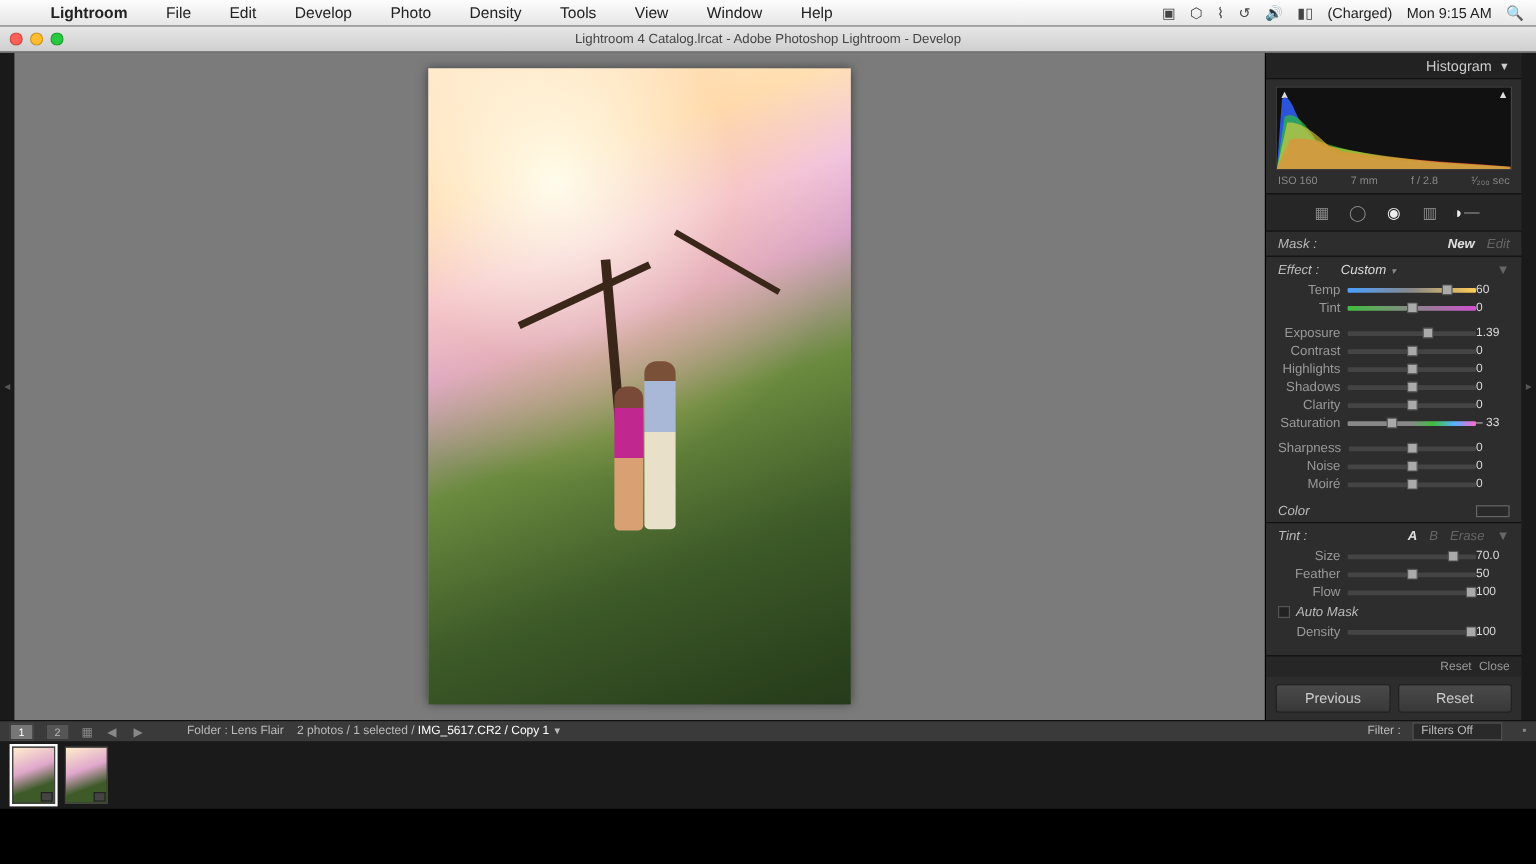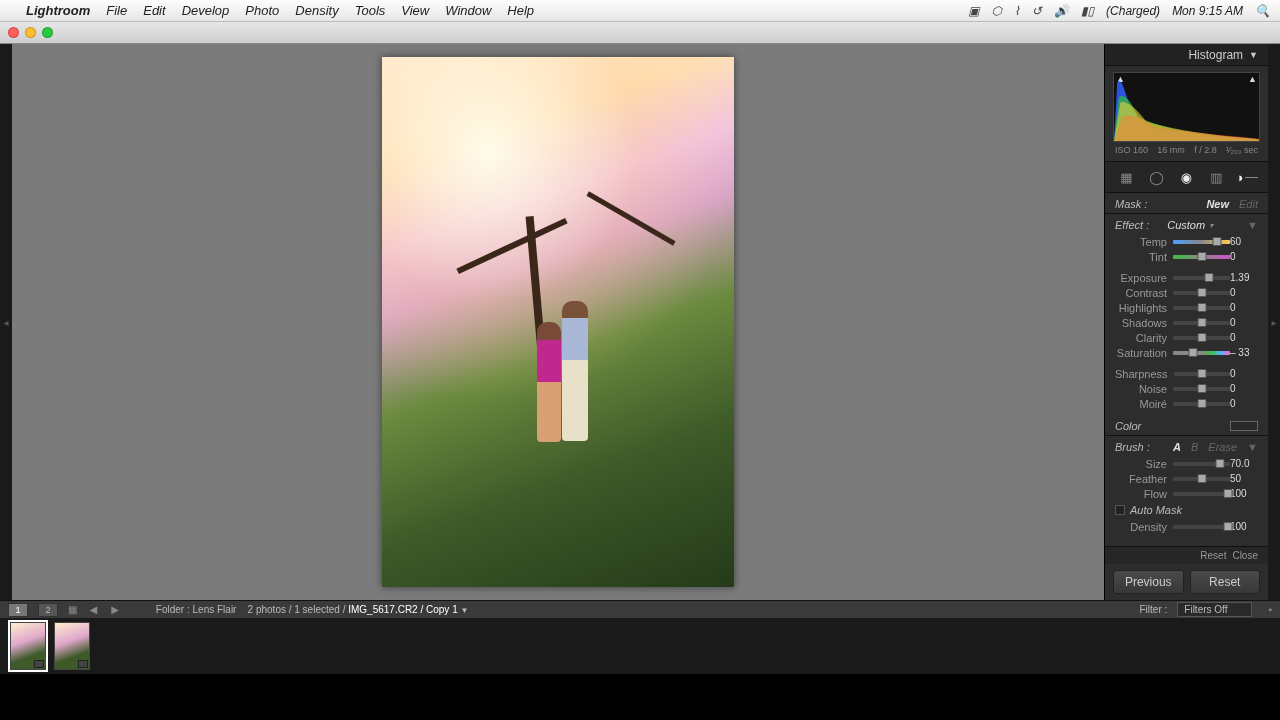--- a/index.html
+++ b/index.html
@@ -1,36 +1,36 @@
 <!DOCTYPE html>
 <html><head>
 <meta charset="utf-8">
 <style>
 * { margin: 0; padding: 0; box-sizing: border-box; font-family: "Lucida Grande", "Helvetica Neue", Arial, sans-serif; user-select: none; }
 html, body { width: 1280px; height: 720px; background: #000; overflow: hidden; }
-.menubar { height: 22px; background: linear-gradient(#fdfdfd,#e6e6e6); display: flex; align-items: center; font-size: 13px; color: #222; padding: 0 10px; gap: 16px; border-bottom: 1px solid #bbb; font-style: italic; }
+.menubar { height: 22px; background: linear-gradient(#fdfdfd,#e6e6e6); display: flex; align-items: center; font-size: 13px; color: #222; padding: 0 10px; gap: 32px; border-bottom: 1px solid #bbb; }
 .menubar .app { font-weight: bold; }
 .menubar .spacer { flex: 1; }
 .menubar .right { display: flex; gap: 12px; align-items: center; font-size: 12px; }
 .menubar .icon { font-size: 12px; color: #444; }
 .titlebar { height: 22px; background: linear-gradient(#e6e6e6,#cfcfcf); display: flex; align-items: center; font-size: 11px; color: #444; padding: 0 8px; border-bottom: 1px solid #888; position: relative; }
 .traffic { display: flex; gap: 6px; }
 .traffic span { width: 11px; height: 11px; border-radius: 50%; display: inline-block; border: 1px solid rgba(0,0,0,.2); }
 .tl-close { background: #ff5f57; } .tl-min { background: #febc2e; } .tl-max { background: #28c840; }
 .titlebar .title { position: absolute; left: 50%; transform: translateX(-50%); }
 .workspace { display: flex; height: 556px; background: #1a1a1a; }
 .canvas-wrap { flex: 1; background: #7b7b7b; display: flex; align-items: center; justify-content: center; border-right: 1px solid #000; }
 .photo { width: 352px; height: 530px; background: linear-gradient(160deg,#fff6e0 0%,#ffe1b3 18%,#f2c4e0 30%,#d9a4c8 40%,#6b8b3f 55%,#3d5a28 75%,#253a1a 100%); position: relative; box-shadow: 0 0 8px rgba(0,0,0,.5); }
 .photo::before { content:""; position:absolute; inset:0; background: radial-gradient(circle at 30% 18%, rgba(255,255,240,.9), rgba(255,200,150,.3) 30%, transparent 50%); }
 .trunk { position:absolute; left:43%; top:30%; width:8px; height:170px; background:#3a271a; transform: rotate(-5deg); }
 .branch1 { position:absolute; left:20%; top:35%; width:120px; height:6px; background:#3a271a; transform: rotate(-25deg); }
 .branch2 { position:absolute; right:15%; top:30%; width:100px; height:5px; background:#3a271a; transform: rotate(30deg); }
 .person1 { position:absolute; left:44%; top:50%; width:24px; height:120px; background: linear-gradient(#7a4a38 0%,#7a4a38 15%,#c02890 15%,#c02890 50%,#d9a074 50%,#d9a074 100%); border-radius: 10px 10px 4px 4px; }
 .person2 { position:absolute; left:51%; top:46%; width:26px; height:140px; background: linear-gradient(#7a5038 0%,#7a5038 12%,#aab8d8 12%,#aab8d8 42%,#e8e0c8 42%,#e8e0c8 100%); border-radius: 10px 10px 4px 4px; }
-.rightpanel { width: 163px; background: #2d2d2d; display: flex; flex-direction: column; font-size: 11px; color: #aaa; }
+.rightpanel { width: 213px; background: #2d2d2d; display: flex; flex-direction: column; font-size: 11px; color: #aaa; }
 .section-hdr { height: 22px; display:flex; align-items:center; justify-content:flex-end; padding: 0 10px; background: #222; border-bottom:1px solid #111; font-size:12px; color:#ccc; gap:6px; }
 .section-hdr .tri { font-size:9px; }
 .histo-box { padding: 6px 8px 2px; }
 .histo { width:100%; height:70px; background:#111; position:relative; border:1px solid #444; overflow:hidden; }
 .histo .tri-l,.histo .tri-r{ position:absolute; top:1px; font-size:9px; color:#ddd;}
 .histo .tri-l{left:2px;} .histo .tri-r{right:2px;}
 .hist-curve{ position:absolute; bottom:0; left:0; width:100%; height:100%; }
 .histo-meta { display:flex; justify-content:space-between; font-size:9px; color:#888; padding:3px 2px 4px; }
 .toolstrip { display:flex; gap:8px; align-items:center; justify-content:center; padding:6px 0; border-top:1px solid #111; border-bottom:1px solid #111; background:#262626; }
 .toolstrip .tool { width:22px; height:18px; display:flex; align-items:center; justify-content:center; color:#888; font-size:13px; }
@@ -100,20 +100,21 @@
     <span class="icon">🔍</span>
   </span>
 </div>
 
 <div class="titlebar">
   <div class="traffic">
     <span class="tl-close"></span>
     <span class="tl-min"></span>
     <span class="tl-max"></span>
   </div>
+  <span class="title">Lightroom 4 Catalog.lrcat - Adobe Photoshop Lightroom - Develop</span>
 </div>
 
 <div class="workspace">
   <div class="expand-arrow">◂</div>
   <div class="canvas-wrap">
     <div class="photo">
       <div class="trunk"></div>
         <div class="branch1"></div>
         <div class="branch2"></div>
       <div class="person1"></div>
@@ -132,21 +133,21 @@
         <span class="tri-r">▲</span>
         <svg class="hist-curve" viewBox="0 0 180 70" preserveAspectRatio="none">
           <path d="M0,70 L4,10 Q8,4 14,20 Q25,50 50,58 Q90,63 140,66 L175,68 L180,70 Z" fill="#3060ff" opacity=".85"></path>
           <path d="M0,70 L6,25 Q15,18 30,45 Q60,58 120,64 L175,68 L180,70 Z" fill="#30c030" opacity=".7"></path>
           <path d="M0,70 L10,45 Q25,40 50,55 Q100,62 160,66 L180,68 L180,70 Z" fill="#e03030" opacity=".7"></path>
           <path d="M0,70 L8,30 Q20,28 40,50 Q80,60 140,65 L180,68 L180,70 Z" fill="#e8d040" opacity=".6"></path>
         </svg>
       </div>
       <div class="histo-meta">
         <span>ISO 160</span>
-        <span>16 mm</span>
+        <span>7 mm</span>
         <span>f / 2.8</span>
         <span>¹⁄₂₀₀ sec</span>
       </div>
     </div>
 
     <div class="toolstrip">
       <span class="tool">▦</span>
       <span class="tool">◯</span>
       <span class="tool active">◉</span>
       <span class="tool">▥</span>
@@ -256,21 +257,21 @@
           </div>
         </div>
       <div class="gap"></div>
 
       <div class="subhdr">
         <span>Color</span>
         <span class="color-swatch"></span>
       </div>
 
       <div class="subhdr" style="border-top:1px solid #111;padding-top:5px;">
-        <span>Brush :</span>
+        <span>Tint :</span>
         <span class="right">
           <span class="sel">A</span>
           <span class="dim">B</span>
           <span class="dim">Erase</span>
           <span class="tri dim">▼</span>
         </span>
       </div>
       <div id="sliders4">
           <div class="row">
             <span class="lbl">Size</span>

